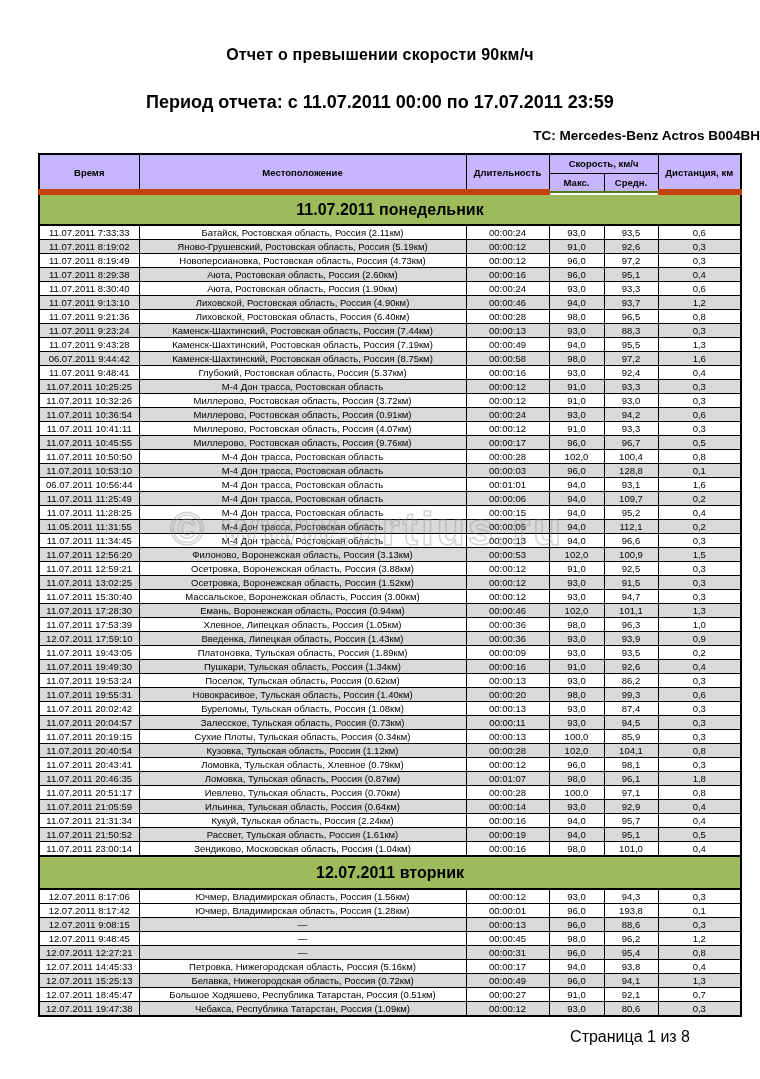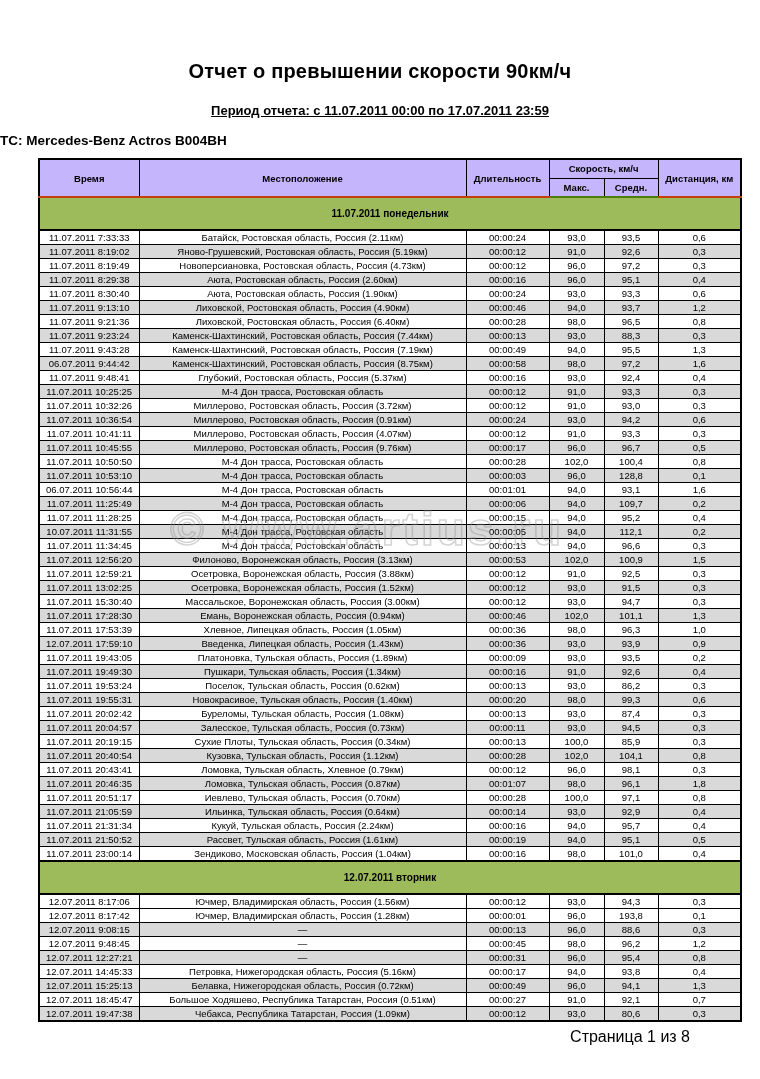--- a/index.html
+++ b/index.html
@@ -3,47 +3,47 @@
 <meta charset="utf-8">
 <style>
   * { margin:0; padding:0; box-sizing:border-box; }
   html,body { background:#fff; }
   body {
     width:760px; height:1079px; position:relative;
     font-family:"Liberation Sans", sans-serif; color:#000;
   }
   .page { position:absolute; inset:0; background:#fff; overflow:hidden; }
   .title {
-    margin-top:60px; text-align:center;
-    font-size:20px; font-weight:bold; letter-spacing:0.2px;
+    margin-top:46px; text-align:center;
+    font-size:16px; font-weight:bold; letter-spacing:0.2px;
   }
   .subtitle {
-    margin-top:20px; text-align:center;
-    font-size:13px; font-weight:bold;text-decoration:underline;
+    margin-top:28px; text-align:center;
+    font-size:18px; font-weight:bold;
   }
   .vehicle {
-    margin-top:15px; text-align:left;
+    margin-top:15px; text-align:right;
     font-size:13.5px; font-weight:bold;
   }
   table.report {
     width:702px; margin:10px 0 0 38px;
     border-collapse:collapse; table-layout:fixed;
     border:2px solid #000;
   }
   table.report th, table.report td {
     border:1px solid #000;
     font-size:9.5px; line-height:11px;
     text-align:center; vertical-align:middle;
     padding:1px 2px; overflow:hidden; white-space:nowrap;
   }
   thead th { background:#c4b5fd; font-weight:bold; height:19px; font-size:10px; }
   thead tr.tier2 th { border-bottom:2px solid #4d7c0f; }
-  thead th.rowspan2 { border-bottom:2px solid #c2410c; }
+  thead th.rowspan2 { border-bottom:6px solid #c2410c; }
   tr.section-row td {
-    background:#9dbb5a; font-weight:bold; font-size:10px; height:33px;
+    background:#9dbb5a; font-weight:bold; font-size:16px; height:33px;
     border-top:2px solid #000; border-bottom:2px solid #000;
   }
   tbody tr.data-row td { height:14px; background:#fff; }
   tbody tr.data-row.shaded td { background:#d9d9d9; }
   .watermark {
     position:absolute; left:170px; top:502px;
     font-size:46px; font-weight:bold; letter-spacing:3px;
     color:transparent; -webkit-text-stroke:1.6px #8f8f8f;
     opacity:0.38; white-space:nowrap; pointer-events:none; z-index:5;
   }
@@ -249,21 +249,21 @@
         </tr>
         <tr class="data-row">
           <td>11.07.2011 11:28:25</td>
           <td>М-4 Дон трасса, Ростовская область</td>
           <td>00:00:15</td>
           <td>94,0</td>
           <td>95,2</td>
           <td>0,4</td>
         </tr>
         <tr class="data-row shaded">
-          <td>10.07.2011 11:31:55</td>
+          <td>11.05.2011 11:31:55</td>
           <td>М-4 Дон трасса, Ростовская область</td>
           <td>00:00:05</td>
           <td>94,0</td>
           <td>112,1</td>
           <td>0,2</td>
         </tr>
         <tr class="data-row">
           <td>11.07.2011 11:34:45</td>
           <td>М-4 Дон трасса, Ростовская область</td>
           <td>00:00:13</td>

